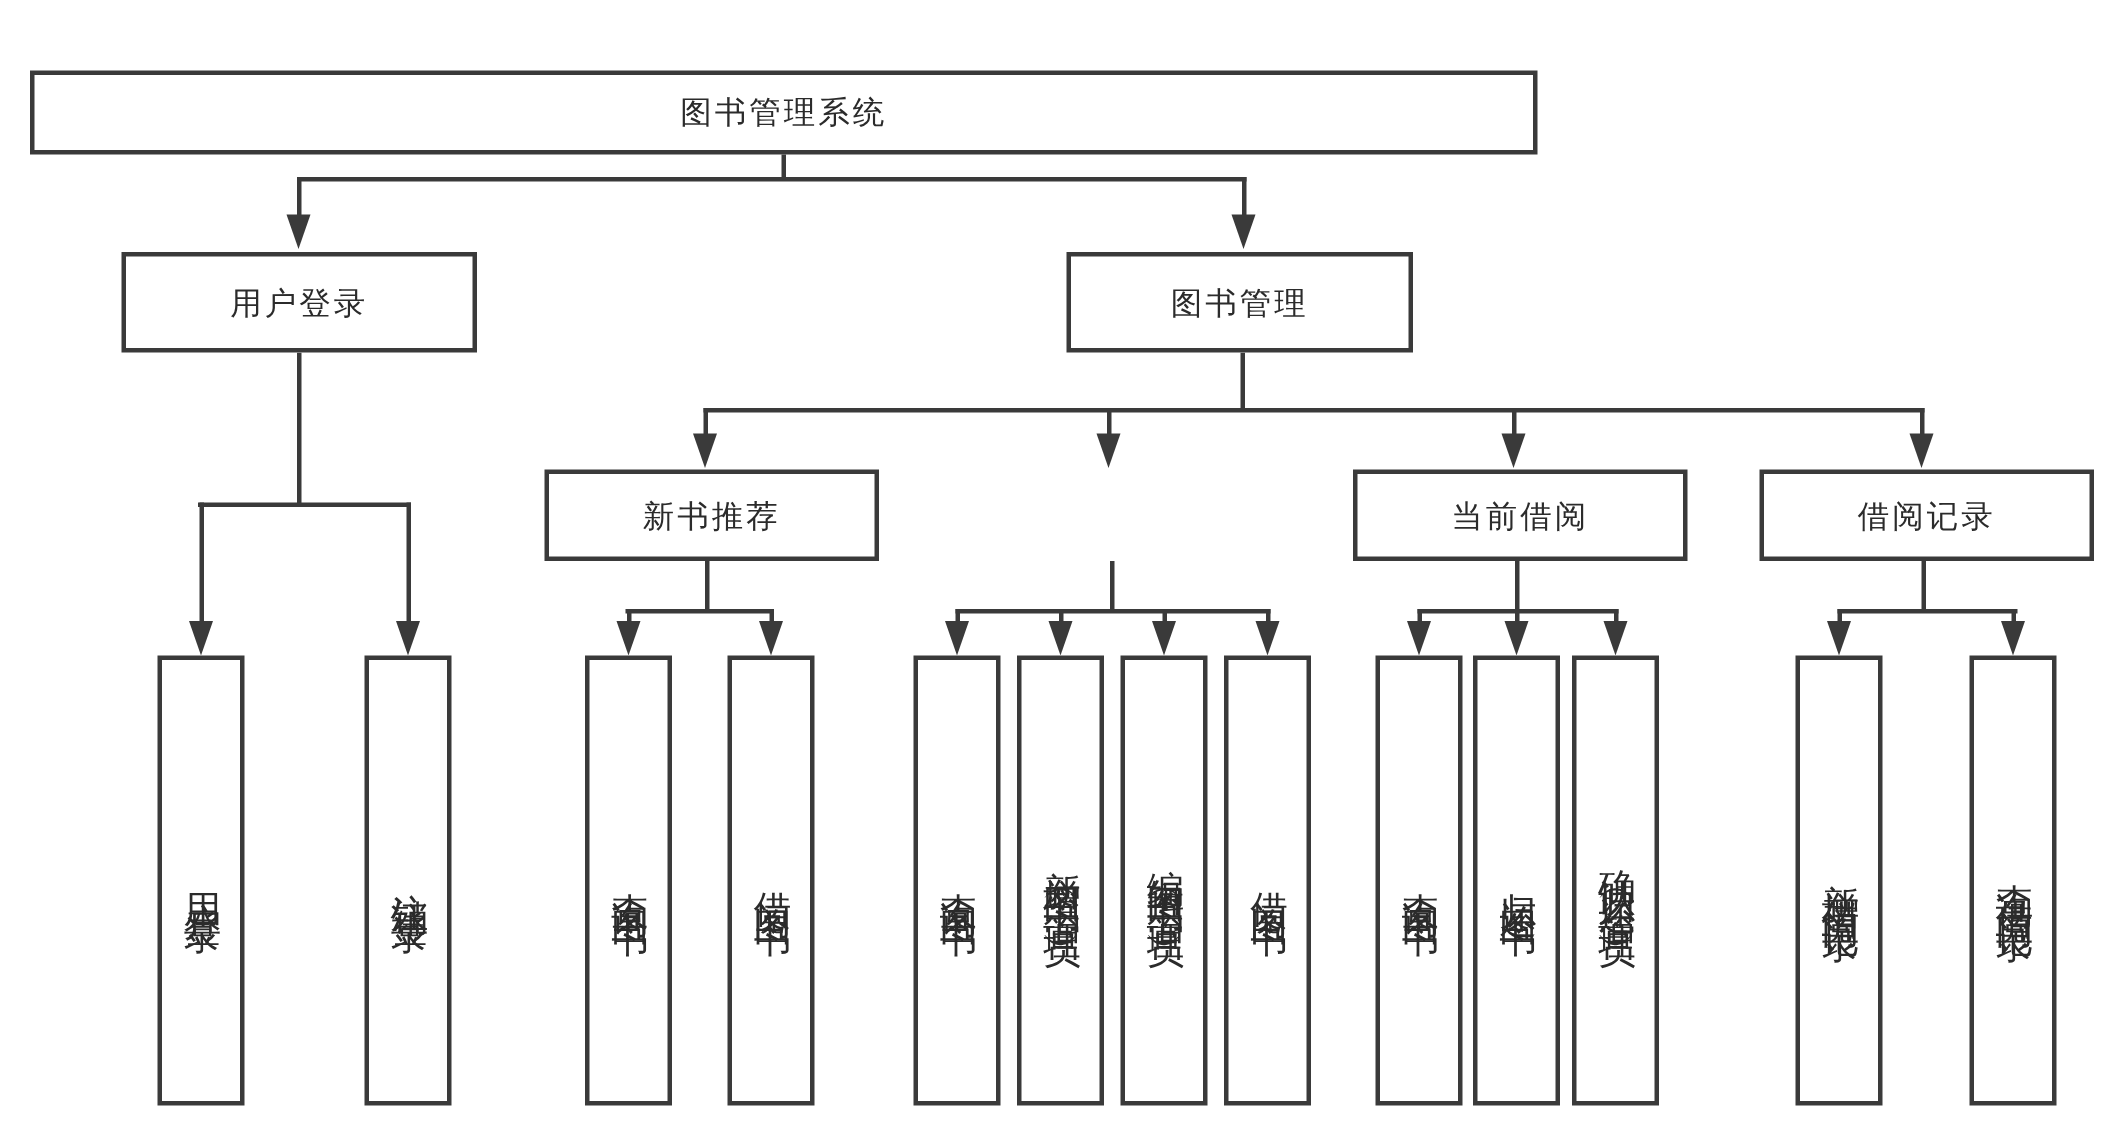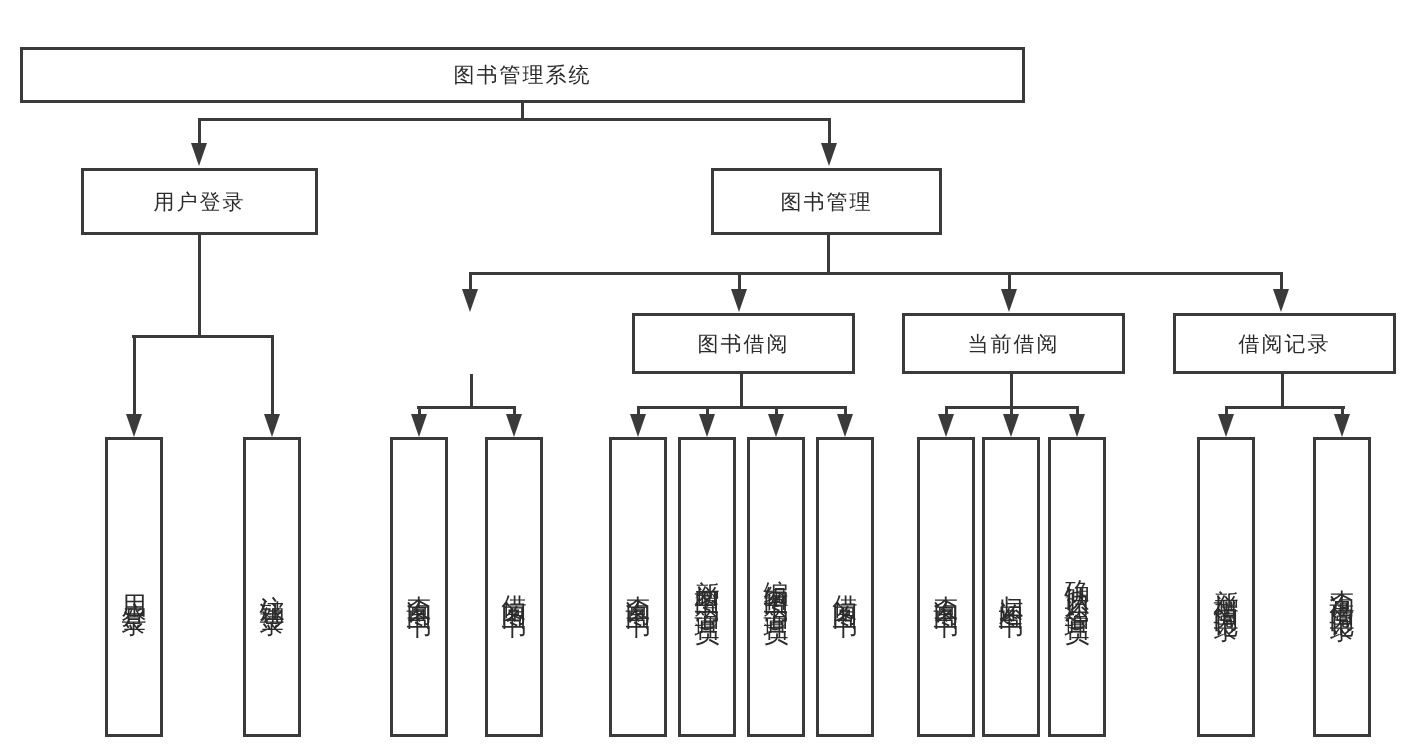--- a/index.html
+++ b/index.html
@@ -53,21 +53,21 @@
 </head>
 <body>
 
 <div id="diagram">
 
   <div class="box" style="left:20px; top:5px; width:1005px; height:56px;margin-top:42px;">图书管理系统</div>
 
   <div class="box" style="left:81px; top:168px; width:237px; height:67px;">用户登录</div>
   <div class="box" style="left:711px; top:168px; width:231px; height:67px;">图书管理</div>
 
-  <div class="box" style="left:632px; top:313px; width:223px; height:61px;">图书借阅</div>
+  <div class="box" style="left:363px; top:313px; width:223px; height:61px;">新书推荐</div>
   <div class="box" style="left:902px; top:313px; width:223px; height:61px;">当前借阅</div>
   <div class="box" style="left:1173px; top:313px; width:223px; height:61px;">借阅记录</div>
 
   <div class="box vbox" style="left:105px; top:437px; width:58px; height:300px;">用户登录</div>
   <div class="box vbox" style="left:243px; top:437px; width:58px; height:300px;">注销登录</div>
 
   <div class="box vbox" style="left:390px; top:437px; width:58px; height:300px;">查询图书</div>
   <div class="box vbox" style="left:485px; top:437px; width:58px; height:300px;">借阅图书</div>
 
   <div class="box vbox" style="left:609px; top:437px; width:58px; height:300px;">查询图书</div>

